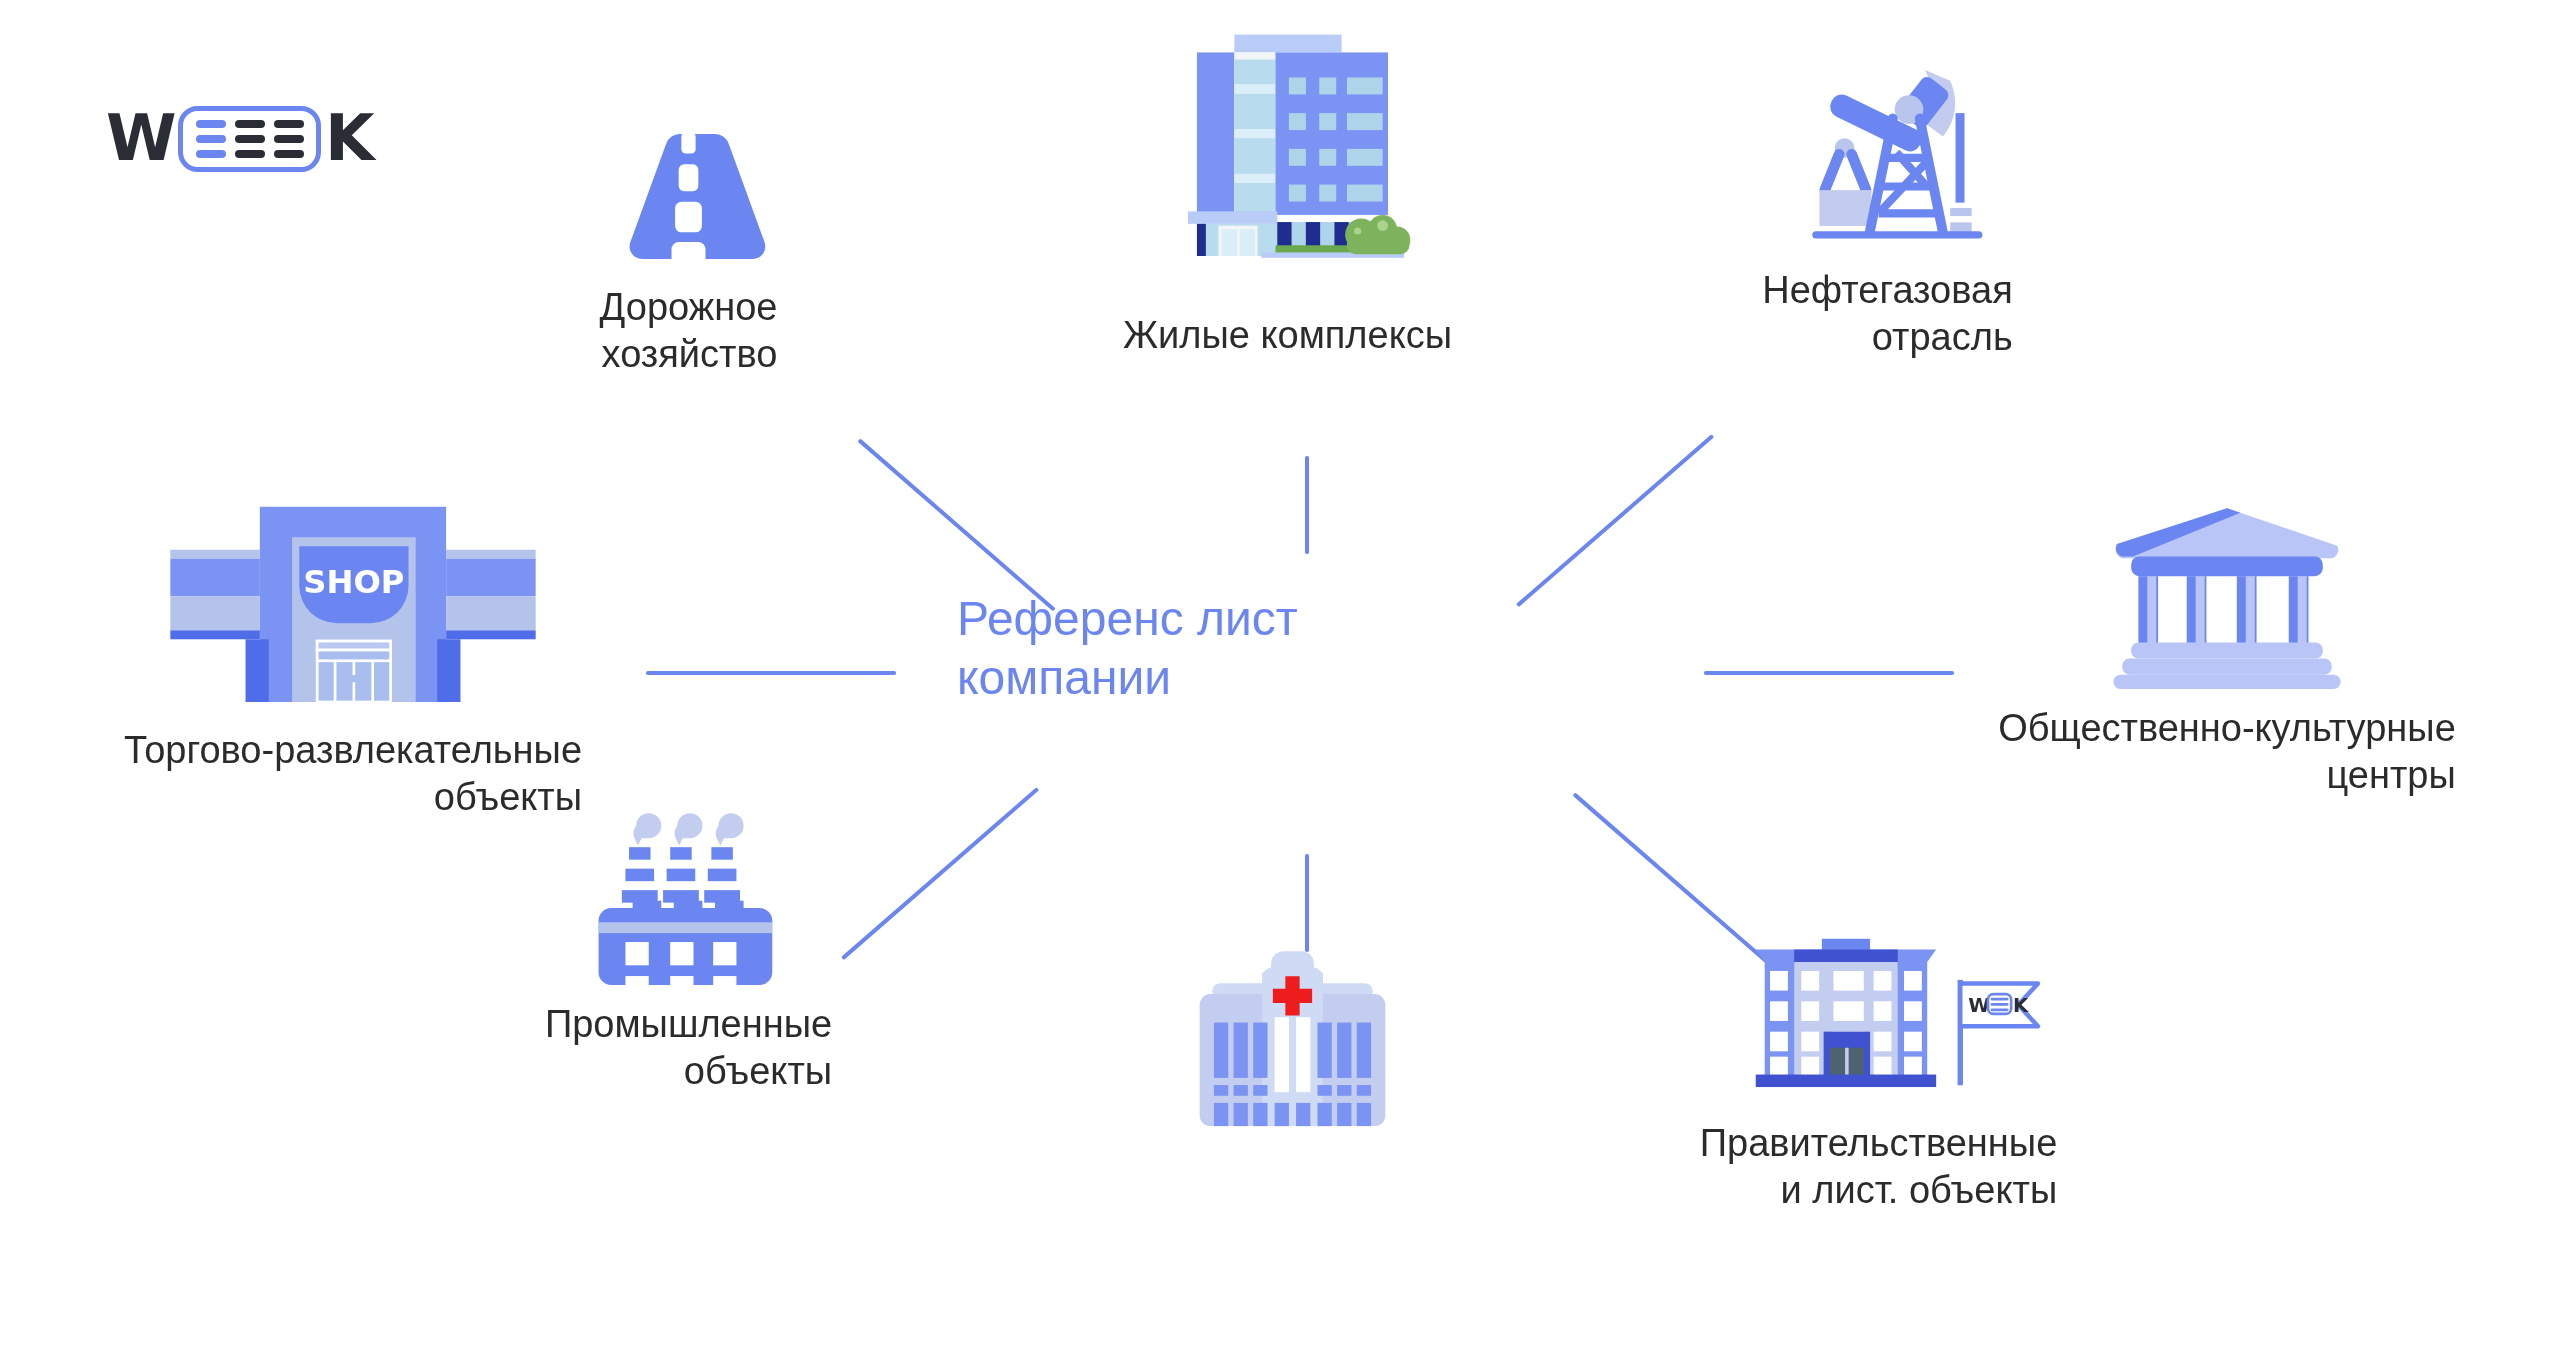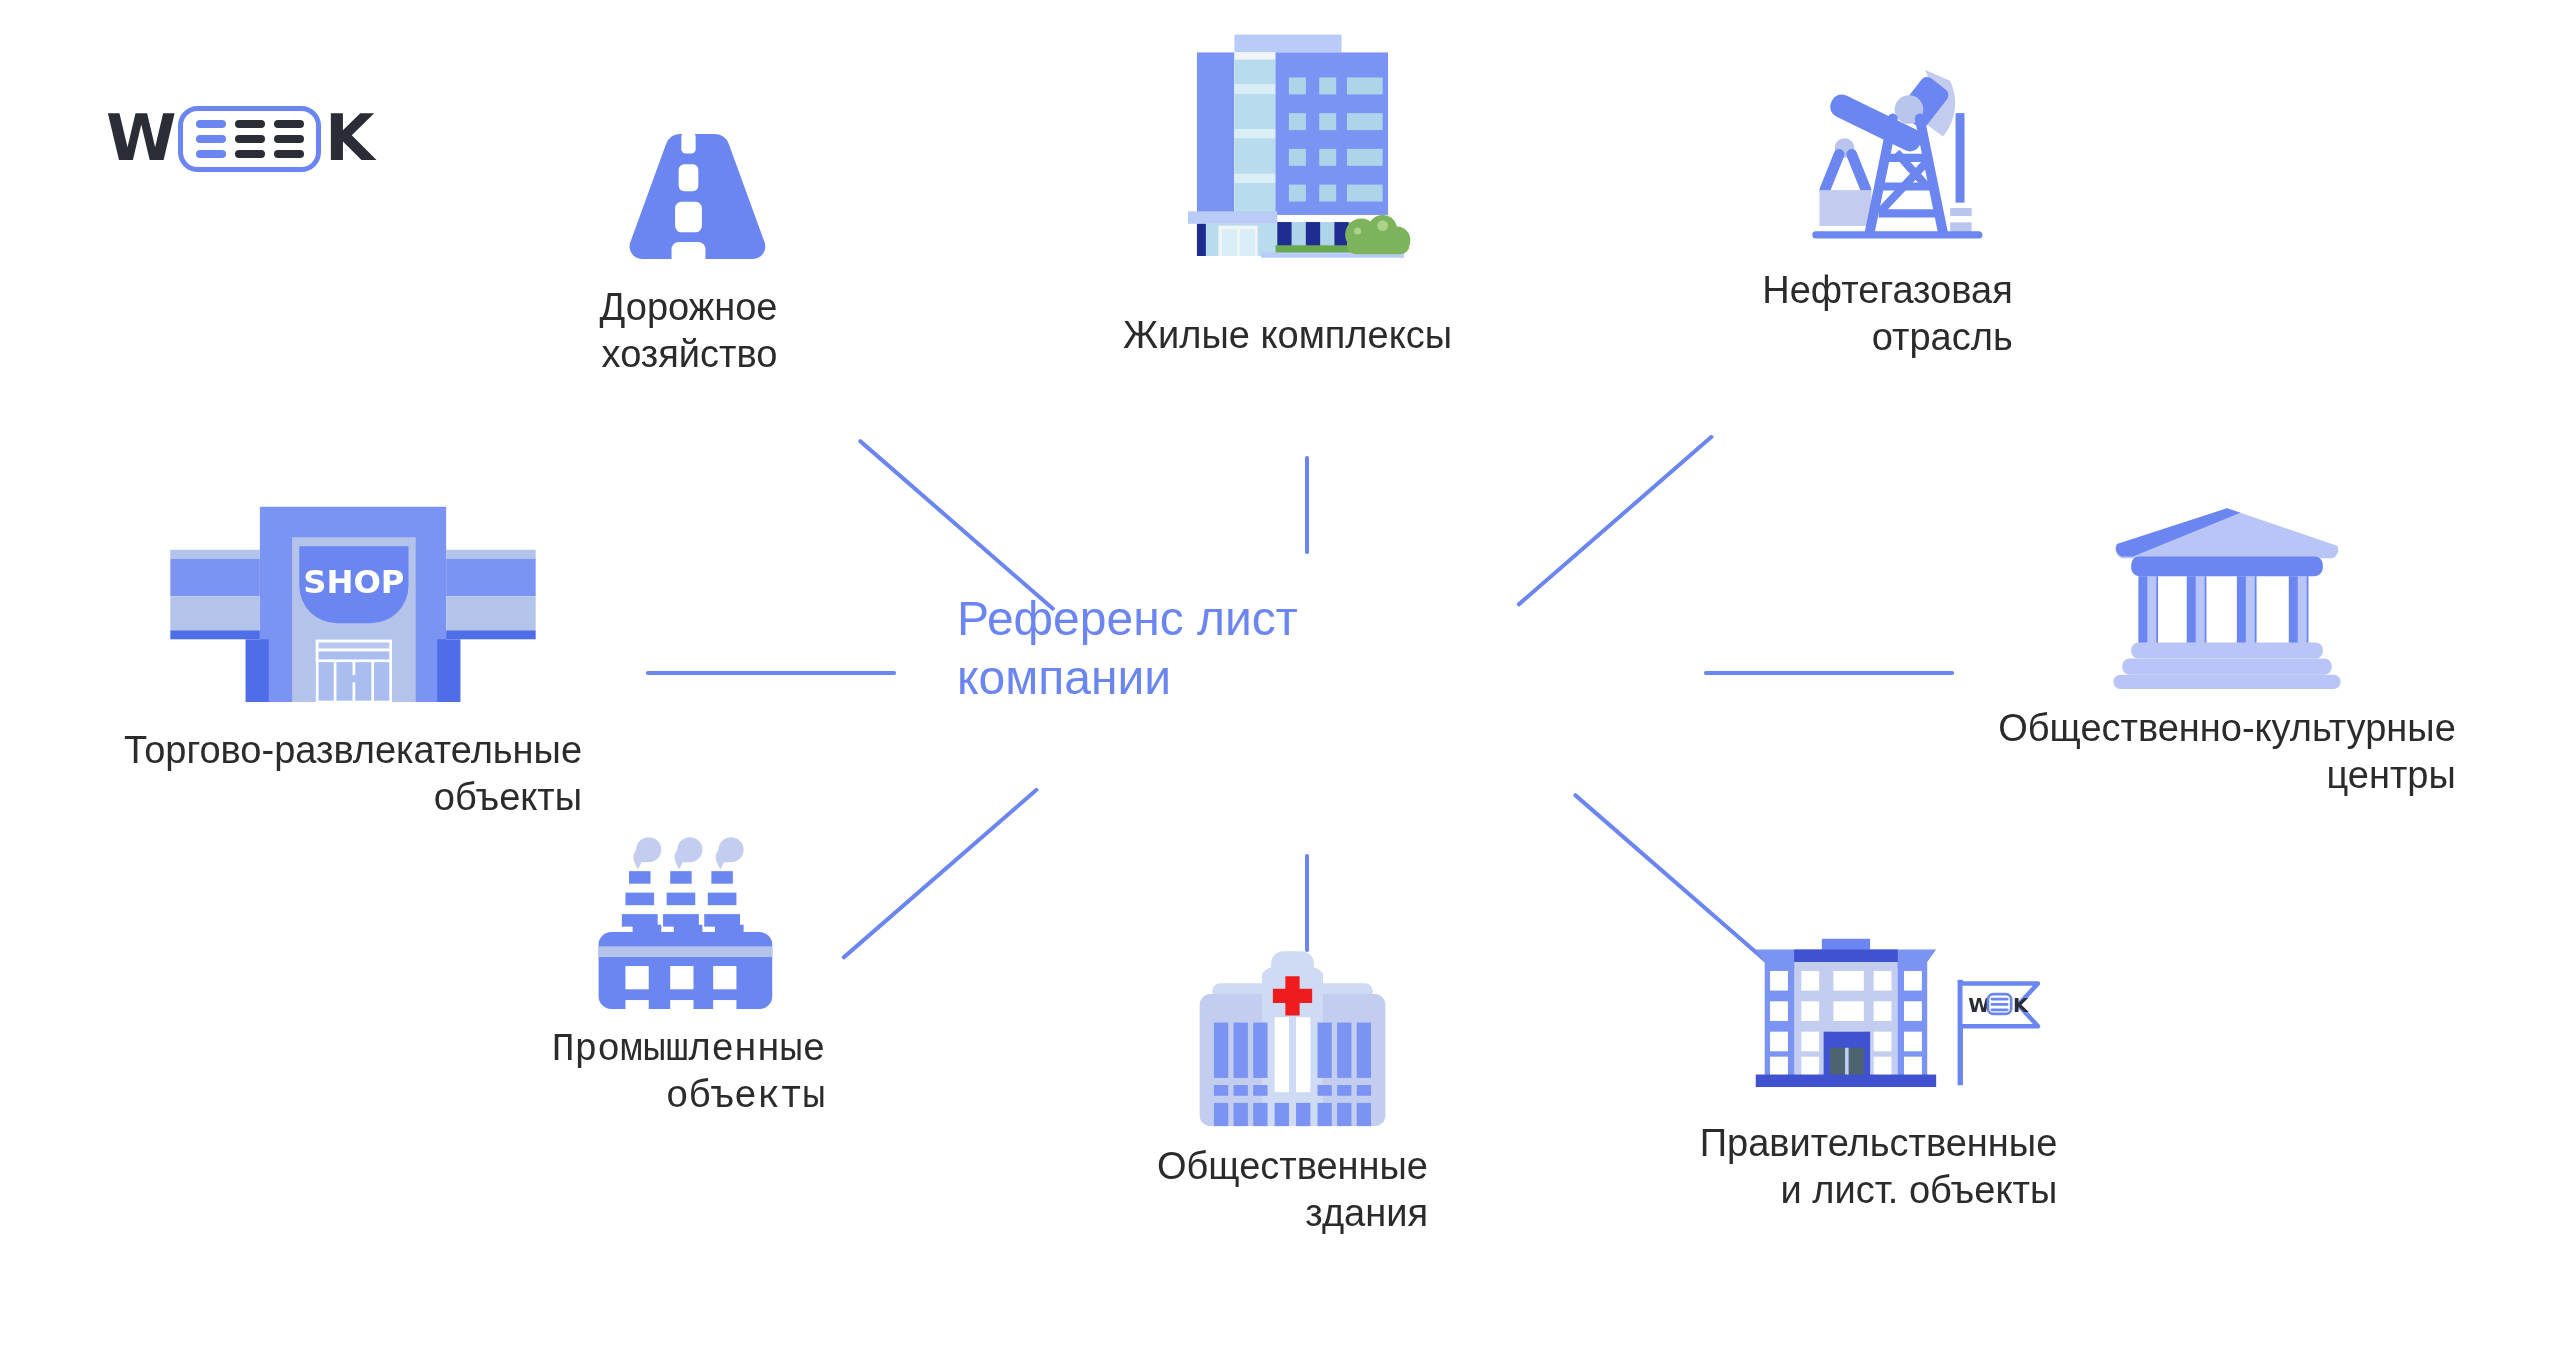--- a/index.html
+++ b/index.html
@@ -101,21 +101,21 @@
     white-space: pre-line;
   }
 
   
   #node-road       { left: 483px;  top: 125px;  width: 411px; }
   #node-resident   { left: 1073px; top: 27px;   width: 429px; gap: 36px; }
   #node-oil        { left: 1682px; top: 54px;   width: 411px; }
   #node-culture    { left: 1923px; top: 501px;  width: 608px; }
   #node-gov        { left: 1601px; top: 912px; width: 555px; }
   #node-public     { left: 1069px; top: 944px; width: 447px; }
-  #node-industrial { left: 465px;  top: 830px;  width: 447px; font-family: Liberation Mono, monospace; }
+  #node-industrial { left: 465px;  top: 806px;  width: 447px; }
   #node-mall       { left: 40px;   top: 487px;  width: 626px; }
 </style>
 </head>
 <body>
 
 <div id="stage">
 
   <div id="logo">
     <span class="logo-letter">W</span>
     <span class="logo-box">
@@ -365,22 +365,20 @@
           <rect x="192" y="178" width="16" height="26"></rect>
           <rect x="100" y="178" width="16" height="26"></rect>
           <rect x="124" y="178" width="16" height="26"></rect>
         </g>
         <g fill="#ffffff">
           <rect x="100" y="82" width="16" height="84"></rect>
           <rect x="124" y="82" width="16" height="84"></rect>
         </g>
       </svg>
     </span>
-    <div class="node-label">Общественные
-здания</div>
   </div>
 
   <div class="node" id="node-industrial">
     <span class="node-icon">
       <svg width="206" height="179" viewBox="0 0 230 200">
         <g fill="#c3cdef">
           <path d="M56 22 a14 14 0 1 1 14 14 h-8 l-4 8 -4 -8 a14 14 0 0 1 2 -14 z"></path>
           <path d="M102 22 a14 14 0 1 1 14 14 h-8 l-4 8 -4 -8 a14 14 0 0 1 2 -14 z"></path>
           <path d="M148 22 a14 14 0 1 1 14 14 h-8 l-4 8 -4 -8 a14 14 0 0 1 2 -14 z"></path>
         </g>

